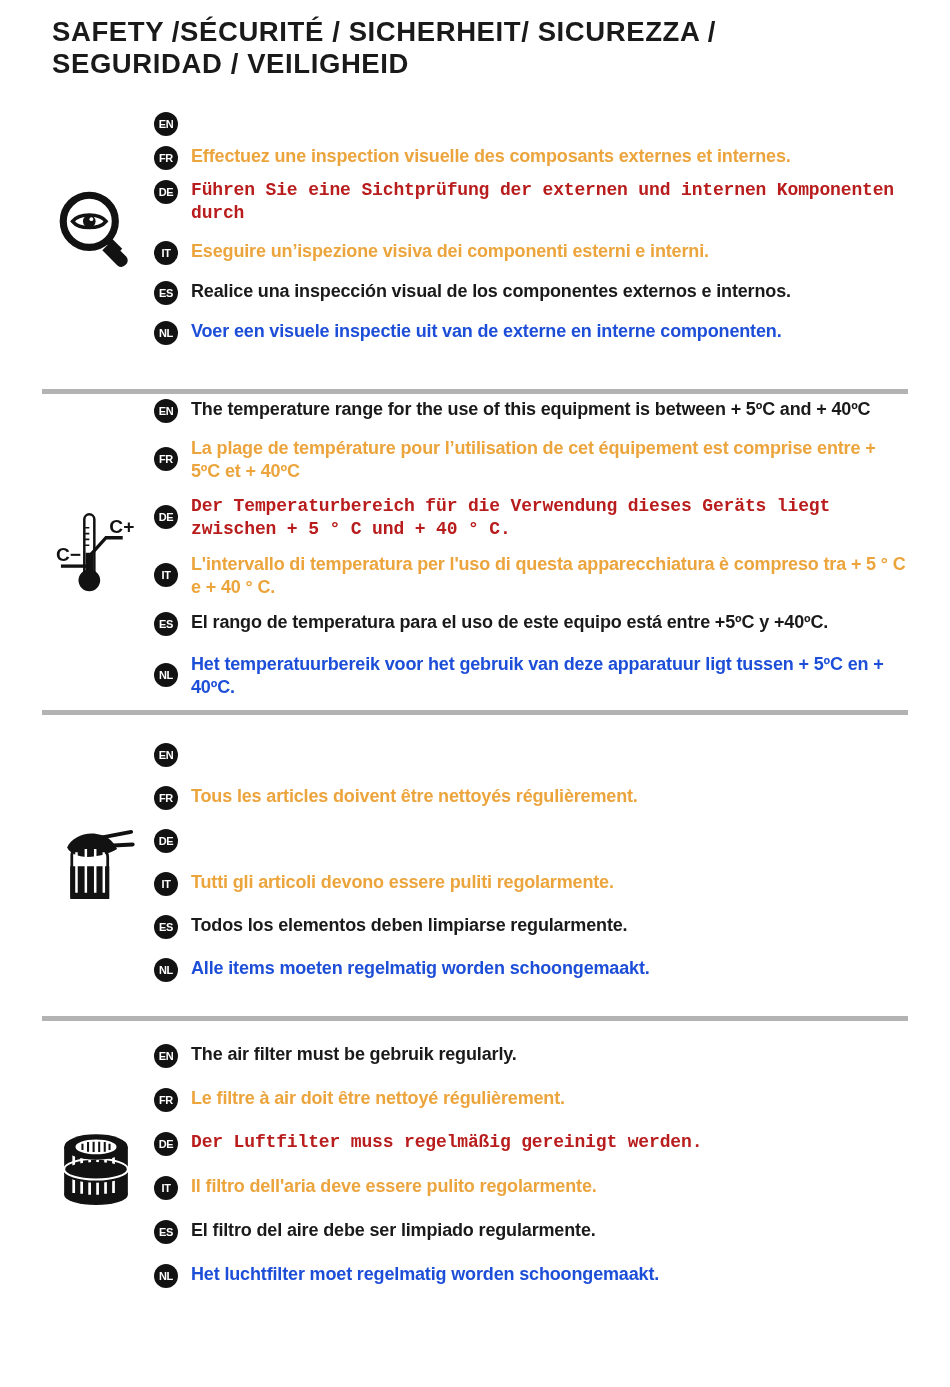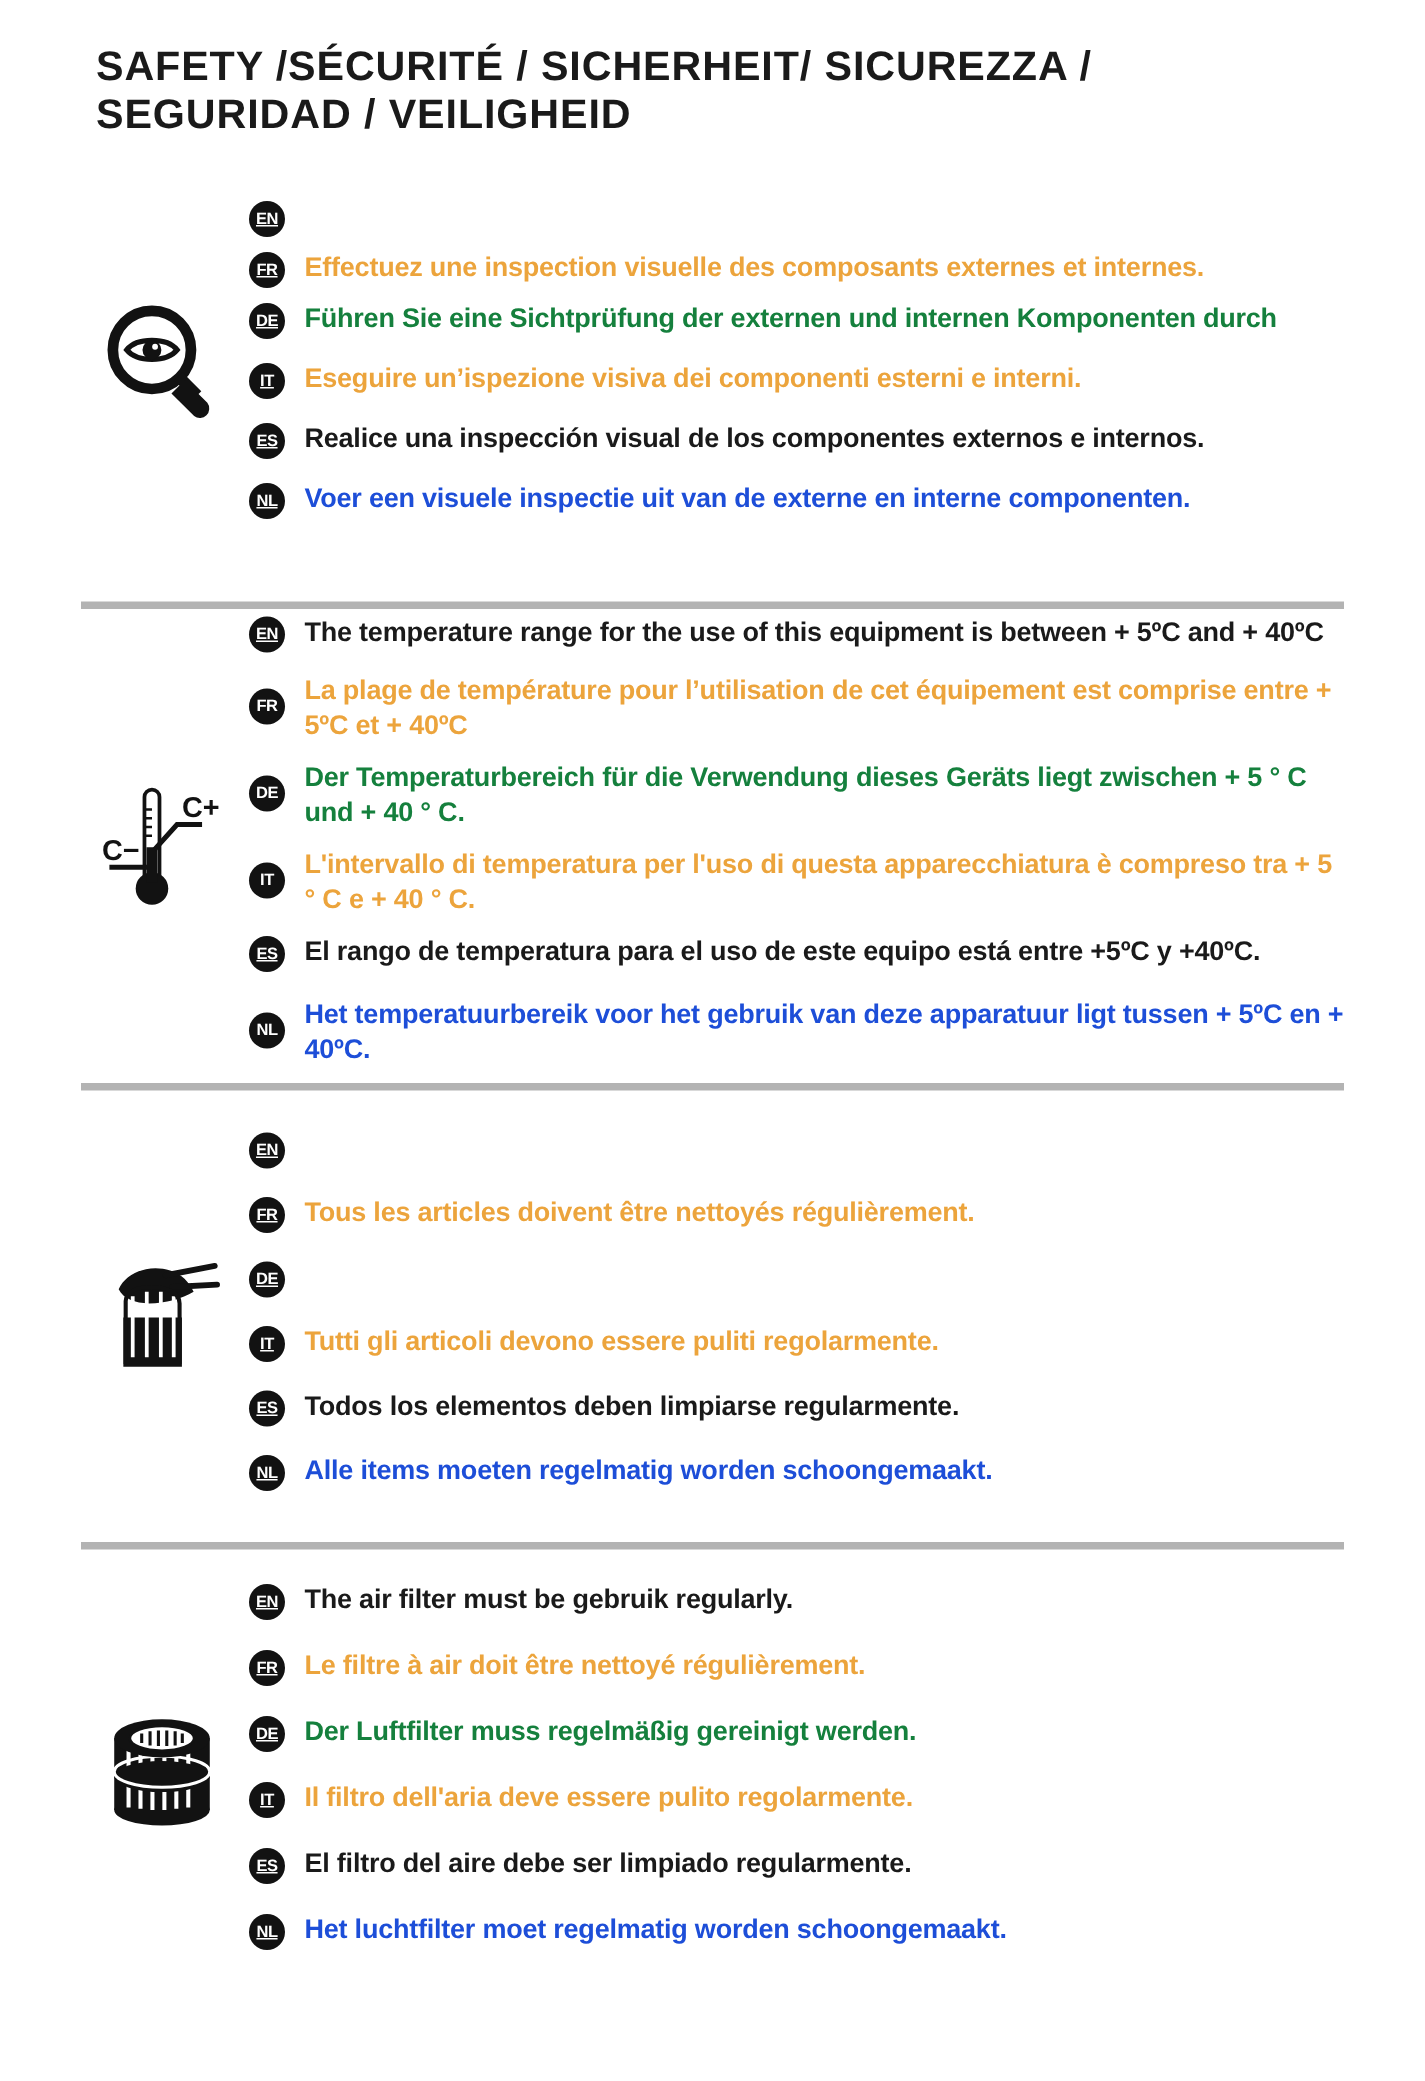--- a/index.html
+++ b/index.html
@@ -13,21 +13,21 @@
     font-family: "Liberation Sans", sans-serif;
     color: #1a1a1a;
     overflow: hidden;
     position: relative;
   }
 
   .page {
     width: 950px;
     height: 1387px;
     box-sizing: border-box;
-    padding: 16px;
+    padding: 4px;
     position: relative;
   }
 
   
   .doc-title {
     font-size: 27.5px;
     font-weight: bold;
     letter-spacing: 0.6px;
     line-height: 1.18;
     color: #1a1a1a;
@@ -81,25 +81,25 @@
   .row-text {
     font-size: 18px;
     font-weight: bold;
     line-height: 1.28;
     letter-spacing: -0.15px;
   }
 
   
   .c-dark   { color: #1a1a1a; }
   .c-orange { color: #eca43c; }
-  .c-gray   { color: #15803d; }
+  .c-gray   { color: #b91c1c; font-family: Liberation Mono, monospace; }
   .c-gray2  { color: #1d4ed8; }
 
   
-  .lang-row.single .badge { margin-top: 1px; text-decoration: underline; }
+  .lang-row.single .badge { margin-top: 1px; }
   .lang-row.multi  .badge { margin-top: 10px; }
 
   
   .divider {
     height: 5px;
     background: #b3b3b3;
     margin: 0 38px;
   }
 
   

